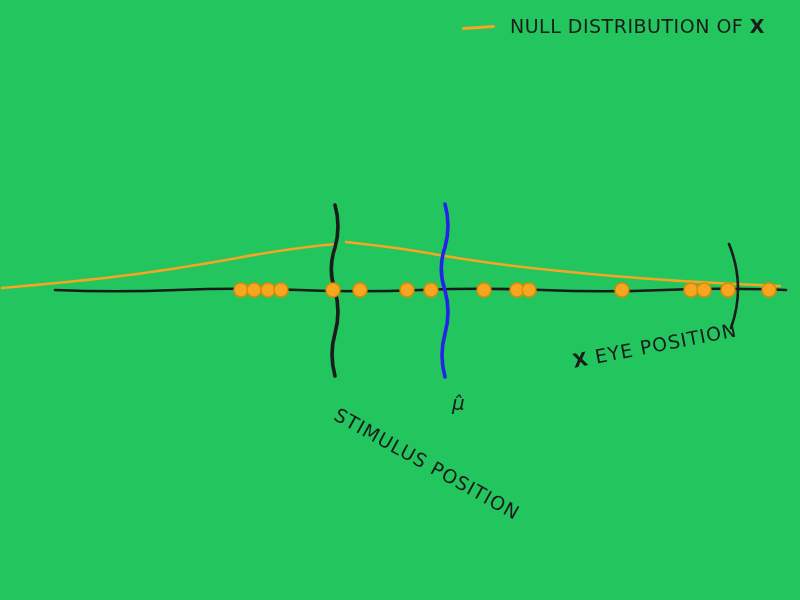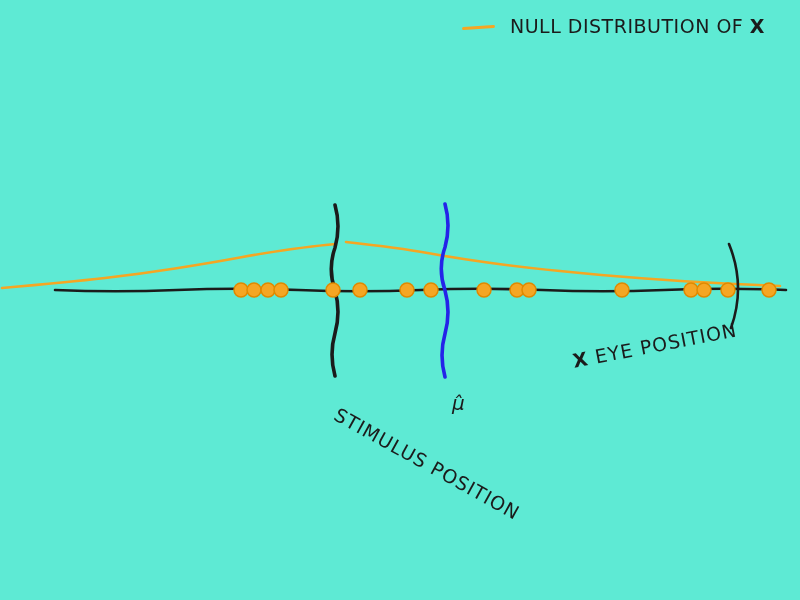--- a/index.html
+++ b/index.html
@@ -8,21 +8,21 @@
     width: 800px;
     height: 600px;
     background: #ffffff;
     overflow: hidden;
     font-family: "DejaVu Sans", "Liberation Sans", sans-serif;
   }
   .canvas {
     position: relative;
     width: 800px;
     height: 600px;
-    background: #5eead4;
+    background: #22c55e;
   }
   svg#scene {
     position: absolute;
     left: 0;
     top: 0;
   }
   .label {
     position: absolute;
     color: #1b1b1b;
     font-size: 19px;

